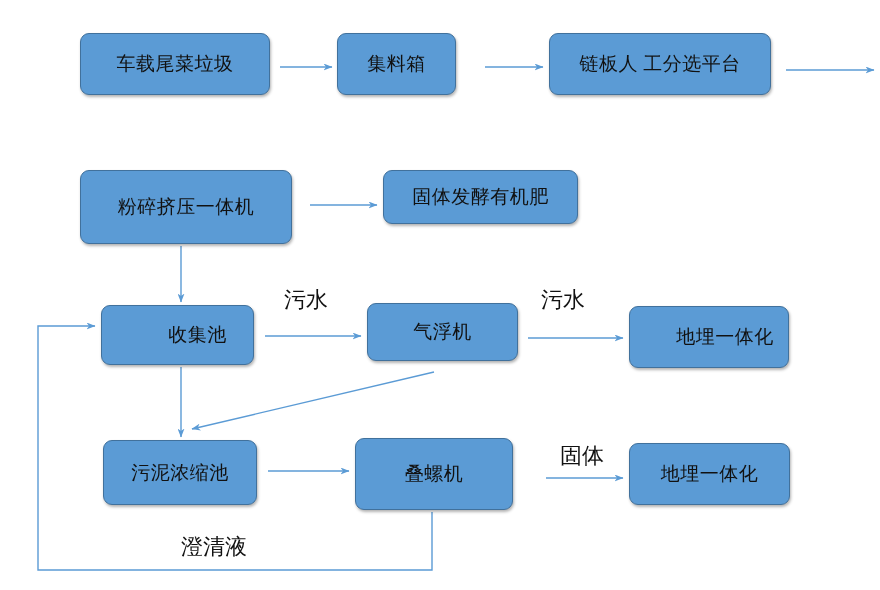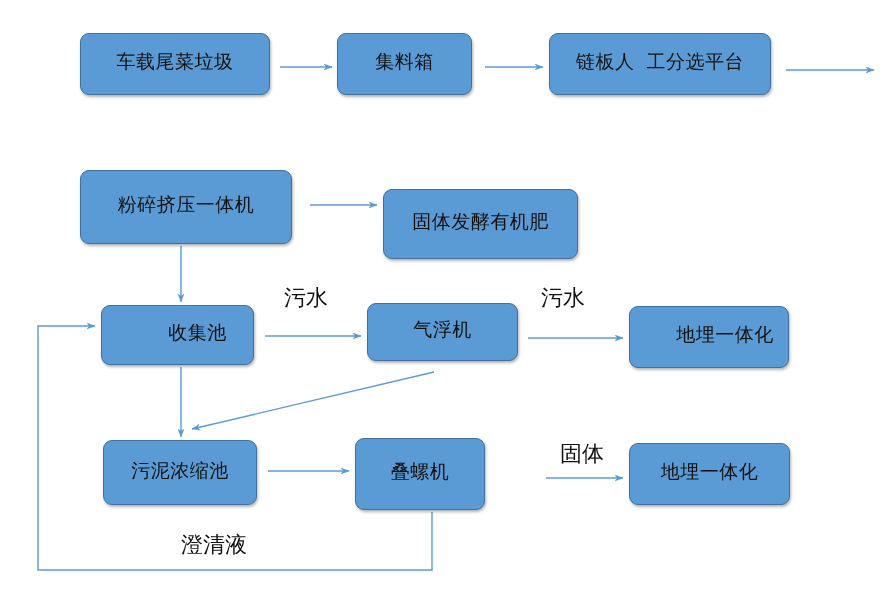--- a/index.html
+++ b/index.html
@@ -6,21 +6,21 @@
     margin: 0;
     padding: 0;
     background: #ffffff;
   }
   #canvas {
     position: relative;
     width: 880px;
     height: 590px;
     background: #ffffff;
     overflow: hidden;
-    font-family: Liberation Mono, monospace;
+    font-family: Liberation Serif, serif;
   }
   #arrow-layer {
     position: absolute;
     left: 0;
     top: 0;
     width: 880px;
     height: 590px;
     pointer-events: none;
   }
   .node {
@@ -86,53 +86,53 @@
 
     <line x1="546" y1="478" x2="623" y2="478" stroke="#5B9BD5" stroke-width="1.6" marker-end="url(#ah)"></line>
 
     <path d="M 432,512 L 432,570 L 38,570 L 38,326 L 95,326" fill="none" stroke="#5B9BD5" stroke-width="1.4" marker-end="url(#ah)"></path>
   </svg>
 
   <div class="node" style="left:80px; top:33px; width:190px; height:62px;">
     <span class="node-label">车载尾菜垃圾</span>
   </div>
 
-  <div class="node" style="left:337px; top:33px; width:135px; height:62px;justify-content:center;">
+  <div class="node" style="left:337px; top:33px; width:119px; height:62px;justify-content:center;">
     <span class="node-label">集料箱</span>
   </div>
 
   <div class="node" style="left:549px; top:33px; width:222px; height:62px;">
     <span class="node-label">链板人 工分选平台</span>
   </div>
 
   <div class="node" style="left:80px; top:170px; width:212px; height:74px;">
     <span class="node-label">粉碎挤压一体机</span>
   </div>
 
-  <div class="node" style="left:383px; top:170px; width:195px; height:70px;margin-top:19px;">
+  <div class="node" style="left:383px; top:170px; width:195px; height:54px;">
     <span class="node-label">固体发酵有机肥</span>
   </div>
 
   <div class="node" style="left:101px; top:305px; width:153px; height:60px;padding-left:40px;">
     <span class="node-label">收集池</span>
   </div>
 
   <div class="node" style="left:367px; top:303px; width:151px; height:58px;">
     <span class="node-label">气浮机</span>
   </div>
 
   <div class="node" style="left:629px; top:306px; width:160px; height:62px;padding-left:32px;">
     <span class="node-label">地埋一体化</span>
   </div>
 
   <div class="node" style="left:103px; top:440px; width:154px; height:65px;">
     <span class="node-label">污泥浓缩池</span>
   </div>
 
-  <div class="node" style="left:355px; top:438px; width:130px; height:72px;">
+  <div class="node" style="left:355px; top:438px; width:158px; height:72px;">
     <span class="node-label">叠螺机</span>
   </div>
 
   <div class="node" style="left:629px; top:443px; width:161px; height:62px;">
     <span class="node-label">地埋一体化</span>
   </div>
 
   <div class="edge-label" style="left:284px; top:289px;">污水</div>
 
   <div class="edge-label" style="left:541px; top:289px;">污水</div>

